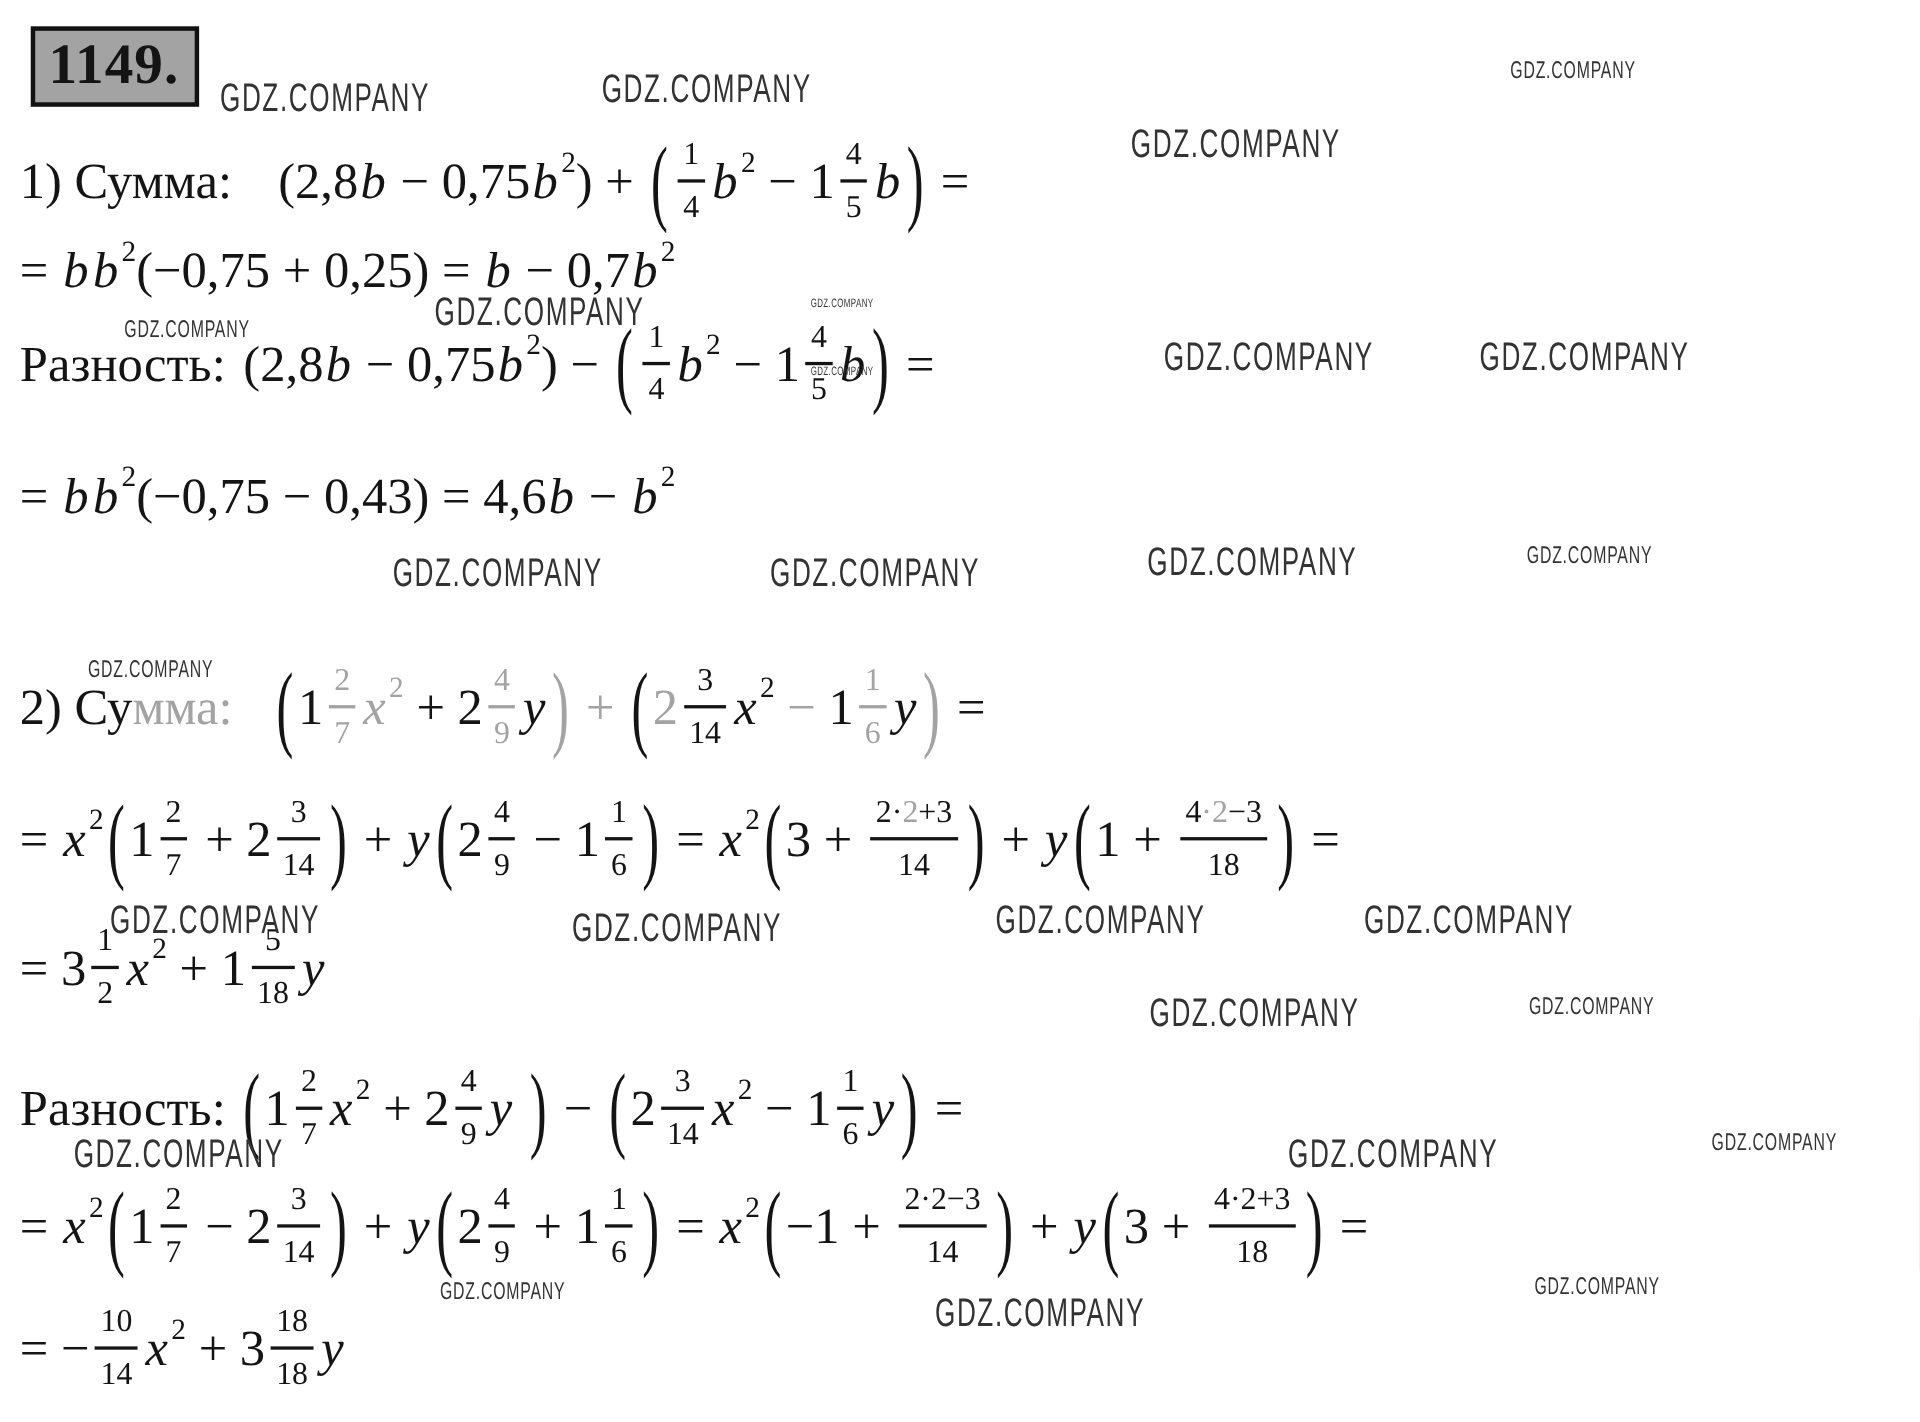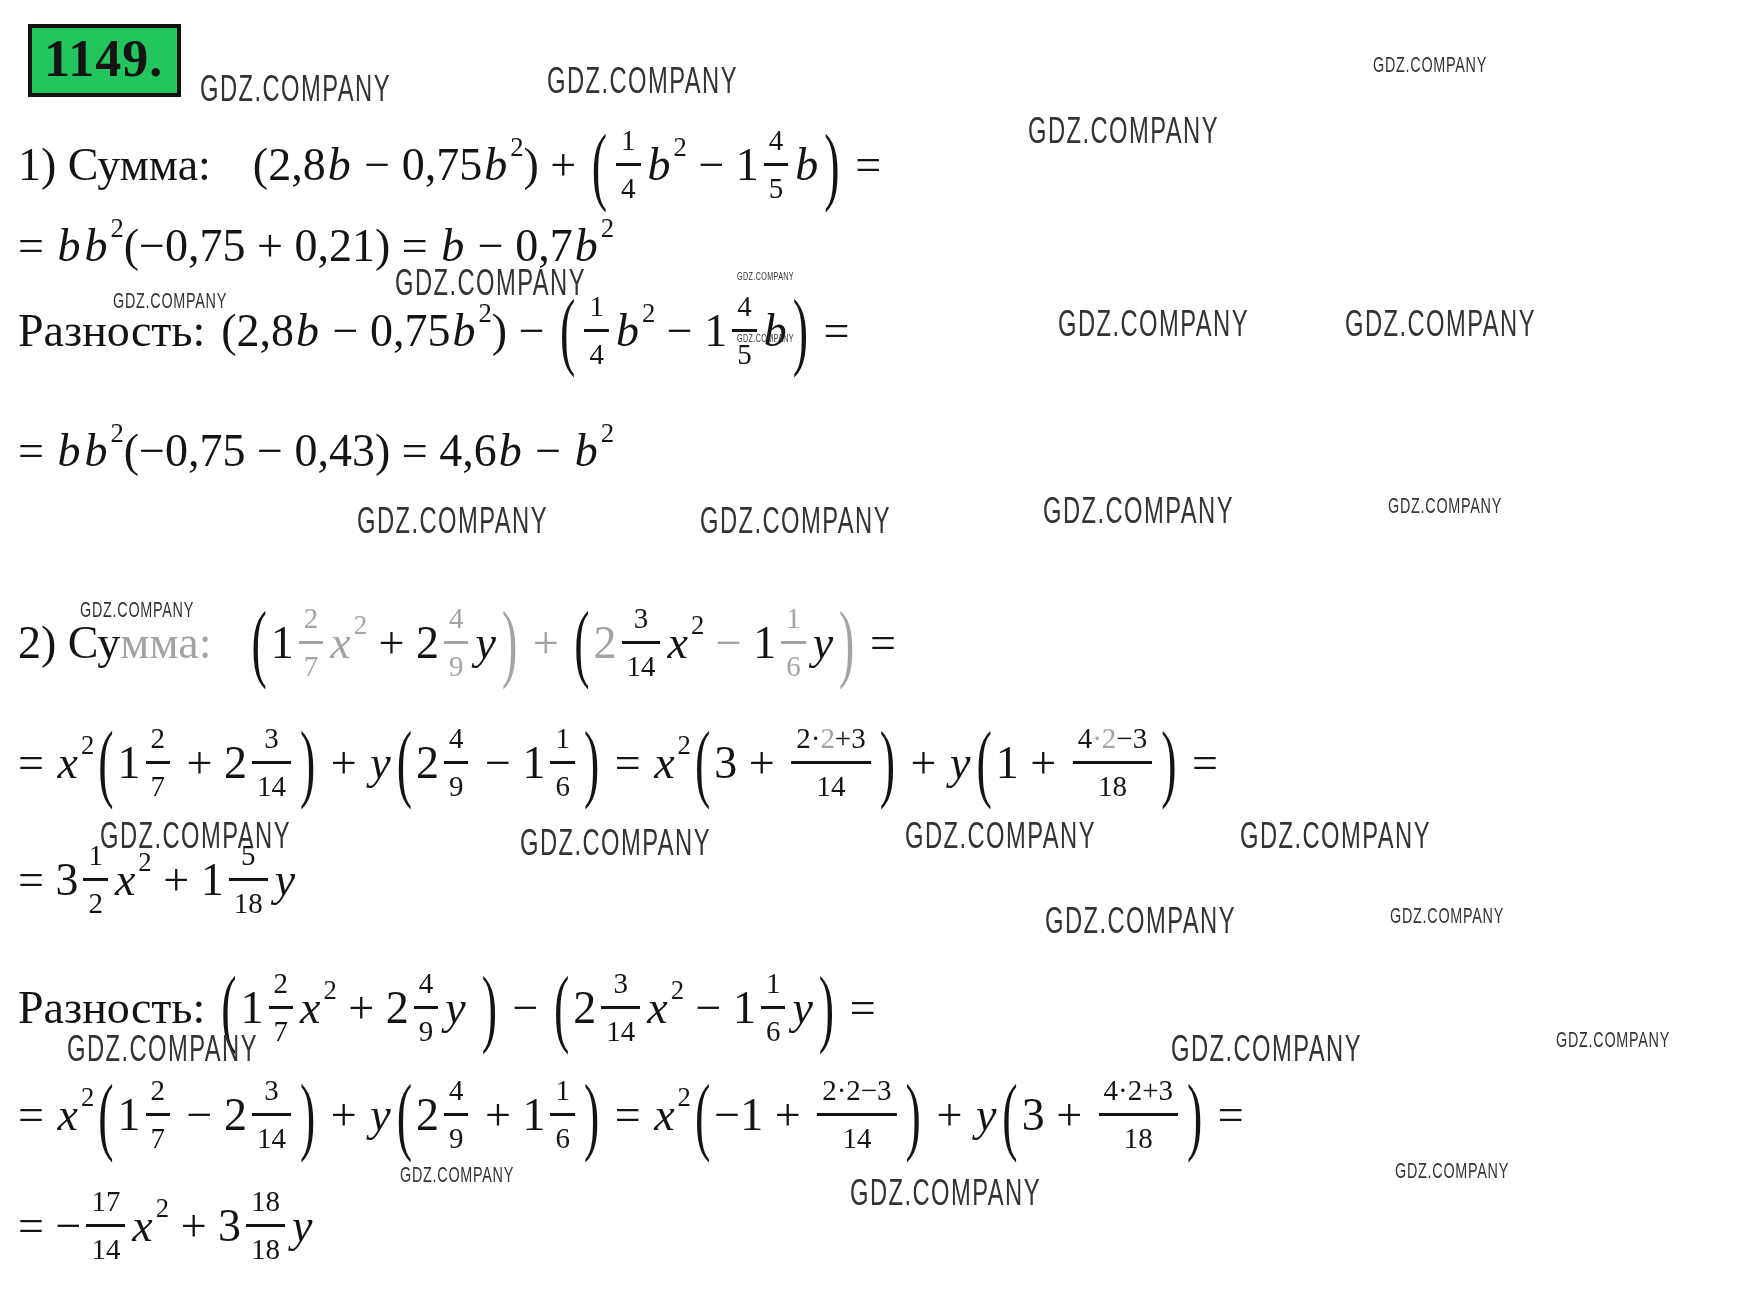--- a/index.html
+++ b/index.html
@@ -6,21 +6,21 @@
   .page{
     position:relative; width:1745px; height:1293px; margin:0 auto;
     background:#ffffff; overflow:hidden;
     font-family:"Liberation Serif","DejaVu Serif",serif; color:#141414;
   }
   
   .numbox{
     position:absolute; left:28px; top:24px;
     border:4px solid #111; padding:2px 14px 6px 12px;
     font-weight:bold; font-size:52px; line-height:1.1; letter-spacing:1px;
-    background:#22c55e;
+    background:#a3a3a3;
   }
   
   .math-line{
     position:absolute; left:18px; display:flex; align-items:center;
     font-size:46px; white-space:pre; z-index:2;
   }
   #line-1{top:102px;}  #line-2{top:200px;} #line-3{top:268px;} #line-4{top:405px;}
   #line-5{top:580px;} #line-6{top:700px;} #line-7{top:822px;} #line-8{top:945px;}
   #line-9{top:1052px;} #line-10{top:1168px;}
   .h-tall{height:125px;} .h-med{height:115px;} .h-short{height:90px;}
@@ -56,29 +56,29 @@
 </style>
 </head>
 <body>
 
 <div class="page">
   <div class="numbox">
     <span>1149.</span>
   </div>
   <div id="lines-root">
       <div class="math-line h-tall" id="line-1"><span class="lbl">1) Сумма:</span><span class="sp" style="width: 42px;"></span><span class="t">(2,8</span><span class="v">b</span><span class="t"> − 0,75</span><span class="v">b</span><span class="sup">2</span><span class="t">) + </span><span class="par" style="--s: 1.9;">(</span><span class="frac"><span class="num">1</span><span class="bar"></span><span class="den">4</span></span><span class="v">b</span><span class="sup">2</span><span class="t"> − 1</span><span class="frac"><span class="num">4</span><span class="bar"></span><span class="den">5</span></span><span class="v">b</span><span class="par" style="--s: 1.9;">)</span><span class="t"> =</span></div>
-      <div class="math-line h-short" id="line-2"><span class="t">= </span><span class="v">b</span><span class="v">b</span><span class="sup">2</span><span class="t">(−0,75 + 0,21) = </span><span class="v">b</span><span class="t"> − 0,7</span><span class="v">b</span><span class="sup">2</span></div>
+      <div class="math-line h-short" id="line-2"><span class="t">= </span><span class="v">b</span><span class="v">b</span><span class="sup">2</span><span class="t">(−0,75 + 0,25) = </span><span class="v">b</span><span class="t"> − 0,7</span><span class="v">b</span><span class="sup">2</span></div>
       <div class="math-line h-tall" id="line-3"><span class="lbl">Разность:</span><span class="sp" style="width: 16px;"></span><span class="t">(2,8</span><span class="v">b</span><span class="t"> − 0,75</span><span class="v">b</span><span class="sup">2</span><span class="t">) − </span><span class="par" style="--s: 1.9;">(</span><span class="frac"><span class="num">1</span><span class="bar"></span><span class="den">4</span></span><span class="v">b</span><span class="sup">2</span><span class="t"> − 1</span><span class="frac"><span class="num">4</span><span class="bar"></span><span class="den">5</span></span><span class="v">b</span><span class="par" style="--s: 1.9;">)</span><span class="t"> =</span></div>
       <div class="math-line h-short" id="line-4"><span class="t">= </span><span class="v">b</span><span class="v">b</span><span class="sup">2</span><span class="t">(−0,75 − 0,43) = 4,6</span><span class="v">b</span><span class="t"> − </span><span class="v">b</span><span class="sup">2</span></div>
       <div class="math-line h-tall" id="line-5"><span class="lbl">2) Су</span><span class="lbl faded">мма:</span><span class="sp" style="width: 36px;"></span><span class="par" style="--s: 1.9;">(</span><span class="t">1</span><span class="frac faded"><span class="num">2</span><span class="bar"></span><span class="den">7</span></span><span class="v faded">x</span><span class="sup faded">2</span><span class="t"> + 2</span><span class="frac faded"><span class="num">4</span><span class="bar"></span><span class="den">9</span></span><span class="v">y</span><span class="par faded" style="--s: 1.9;">)</span><span class="t faded"> + </span><span class="par" style="--s: 1.9;">(</span><span class="t faded">2</span><span class="frac"><span class="num">3</span><span class="bar"></span><span class="den">14</span></span><span class="v">x</span><span class="sup">2</span><span class="t faded"> − </span><span class="t">1</span><span class="frac faded"><span class="num">1</span><span class="bar"></span><span class="den">6</span></span><span class="v">y</span><span class="par faded" style="--s: 1.9;">)</span><span class="t"> =</span></div>
       <div class="math-line h-tall" id="line-6"><span class="t">= </span><span class="v">x</span><span class="sup">2</span><span class="par" style="--s: 1.9;">(</span><span class="t">1</span><span class="frac"><span class="num">2</span><span class="bar"></span><span class="den">7</span></span><span class="t"> + 2</span><span class="frac"><span class="num">3</span><span class="bar"></span><span class="den">14</span></span><span class="par" style="--s: 1.9;">)</span><span class="t"> + </span><span class="v">y</span><span class="par" style="--s: 1.9;">(</span><span class="t">2</span><span class="frac"><span class="num">4</span><span class="bar"></span><span class="den">9</span></span><span class="t"> − 1</span><span class="frac"><span class="num">1</span><span class="bar"></span><span class="den">6</span></span><span class="par" style="--s: 1.9;">)</span><span class="t"> = </span><span class="v">x</span><span class="sup">2</span><span class="par" style="--s: 1.9;">(</span><span class="t">3 + </span><span class="frac"><span class="num"><span class="t">2·</span><span class="t faded">2</span><span class="t">+3</span></span><span class="bar"></span><span class="den">14</span></span><span class="par" style="--s: 1.9;">)</span><span class="t"> + </span><span class="v">y</span><span class="par" style="--s: 1.9;">(</span><span class="t">1 + </span><span class="frac"><span class="num"><span class="t">4</span><span class="t faded">·2</span><span class="t">−3</span></span><span class="bar"></span><span class="den">18</span></span><span class="par" style="--s: 1.9;">)</span><span class="t"> =</span></div>
       <div class="math-line h-med" id="line-7"><span class="t">= 3</span><span class="frac"><span class="num">1</span><span class="bar"></span><span class="den">2</span></span><span class="v">x</span><span class="sup">2</span><span class="t"> + 1</span><span class="frac"><span class="num">5</span><span class="bar"></span><span class="den">18</span></span><span class="v">y</span></div>
       <div class="math-line h-tall" id="line-8"><span class="lbl">Разность:</span><span class="sp" style="width: 12px;"></span><span class="par" style="--s: 1.9;">(</span><span class="t">1</span><span class="frac"><span class="num">2</span><span class="bar"></span><span class="den">7</span></span><span class="v">x</span><span class="sup">2</span><span class="t"> + 2</span><span class="frac"><span class="num">4</span><span class="bar"></span><span class="den">9</span></span><span class="v">y</span><span class="sp" style="width: 10px;"></span><span class="par" style="--s: 1.9;">)</span><span class="t"> − </span><span class="par" style="--s: 1.9;">(</span><span class="t">2</span><span class="frac"><span class="num">3</span><span class="bar"></span><span class="den">14</span></span><span class="v">x</span><span class="sup">2</span><span class="t"> − 1</span><span class="frac"><span class="num">1</span><span class="bar"></span><span class="den">6</span></span><span class="v">y</span><span class="par" style="--s: 1.9;">)</span><span class="t"> =</span></div>
       <div class="math-line h-tall" id="line-9"><span class="t">= </span><span class="v">x</span><span class="sup">2</span><span class="par" style="--s: 1.9;">(</span><span class="t">1</span><span class="frac"><span class="num">2</span><span class="bar"></span><span class="den">7</span></span><span class="t"> − 2</span><span class="frac"><span class="num">3</span><span class="bar"></span><span class="den">14</span></span><span class="par" style="--s: 1.9;">)</span><span class="t"> + </span><span class="v">y</span><span class="par" style="--s: 1.9;">(</span><span class="t">2</span><span class="frac"><span class="num">4</span><span class="bar"></span><span class="den">9</span></span><span class="t"> + 1</span><span class="frac"><span class="num">1</span><span class="bar"></span><span class="den">6</span></span><span class="par" style="--s: 1.9;">)</span><span class="t"> = </span><span class="v">x</span><span class="sup">2</span><span class="par" style="--s: 1.9;">(</span><span class="t">−1 + </span><span class="frac"><span class="num">2·2−3</span><span class="bar"></span><span class="den">14</span></span><span class="par" style="--s: 1.9;">)</span><span class="t"> + </span><span class="v">y</span><span class="par" style="--s: 1.9;">(</span><span class="t">3 + </span><span class="frac"><span class="num">4·2+3</span><span class="bar"></span><span class="den">18</span></span><span class="par" style="--s: 1.9;">)</span><span class="t"> =</span></div>
-      <div class="math-line h-med" id="line-10"><span class="t">= −</span><span class="frac"><span class="num">17</span><span class="bar"></span><span class="den">14</span></span><span class="v">x</span><span class="sup">2</span><span class="t"> + 3</span><span class="frac"><span class="num">18</span><span class="bar"></span><span class="den">18</span></span><span class="v">y</span></div>
+      <div class="math-line h-med" id="line-10"><span class="t">= −</span><span class="frac"><span class="num">10</span><span class="bar"></span><span class="den">14</span></span><span class="v">x</span><span class="sup">2</span><span class="t"> + 3</span><span class="frac"><span class="num">18</span><span class="bar"></span><span class="den">18</span></span><span class="v">y</span></div>
     </div>
   <div id="wm-root">
       <span class="wm s" style="left: 1373px; top: 52px;">GDZ.COMPANY</span>
       <span class="wm m" style="left: 200px; top: 68px;">GDZ.COMPANY</span>
       <span class="wm m" style="left: 547px; top: 60px;">GDZ.COMPANY</span>
       <span class="wm m" style="left: 1028px; top: 110px;">GDZ.COMPANY</span>
       <span class="wm s" style="left: 113px; top: 288px;">GDZ.COMPANY</span>
       <span class="wm m" style="left: 395px; top: 262px;">GDZ.COMPANY</span>
       <span class="wm t" style="left: 737px; top: 270px;">GDZ.COMPANY</span>
       <span class="wm m" style="left: 1058px; top: 303px;">GDZ.COMPANY</span>

